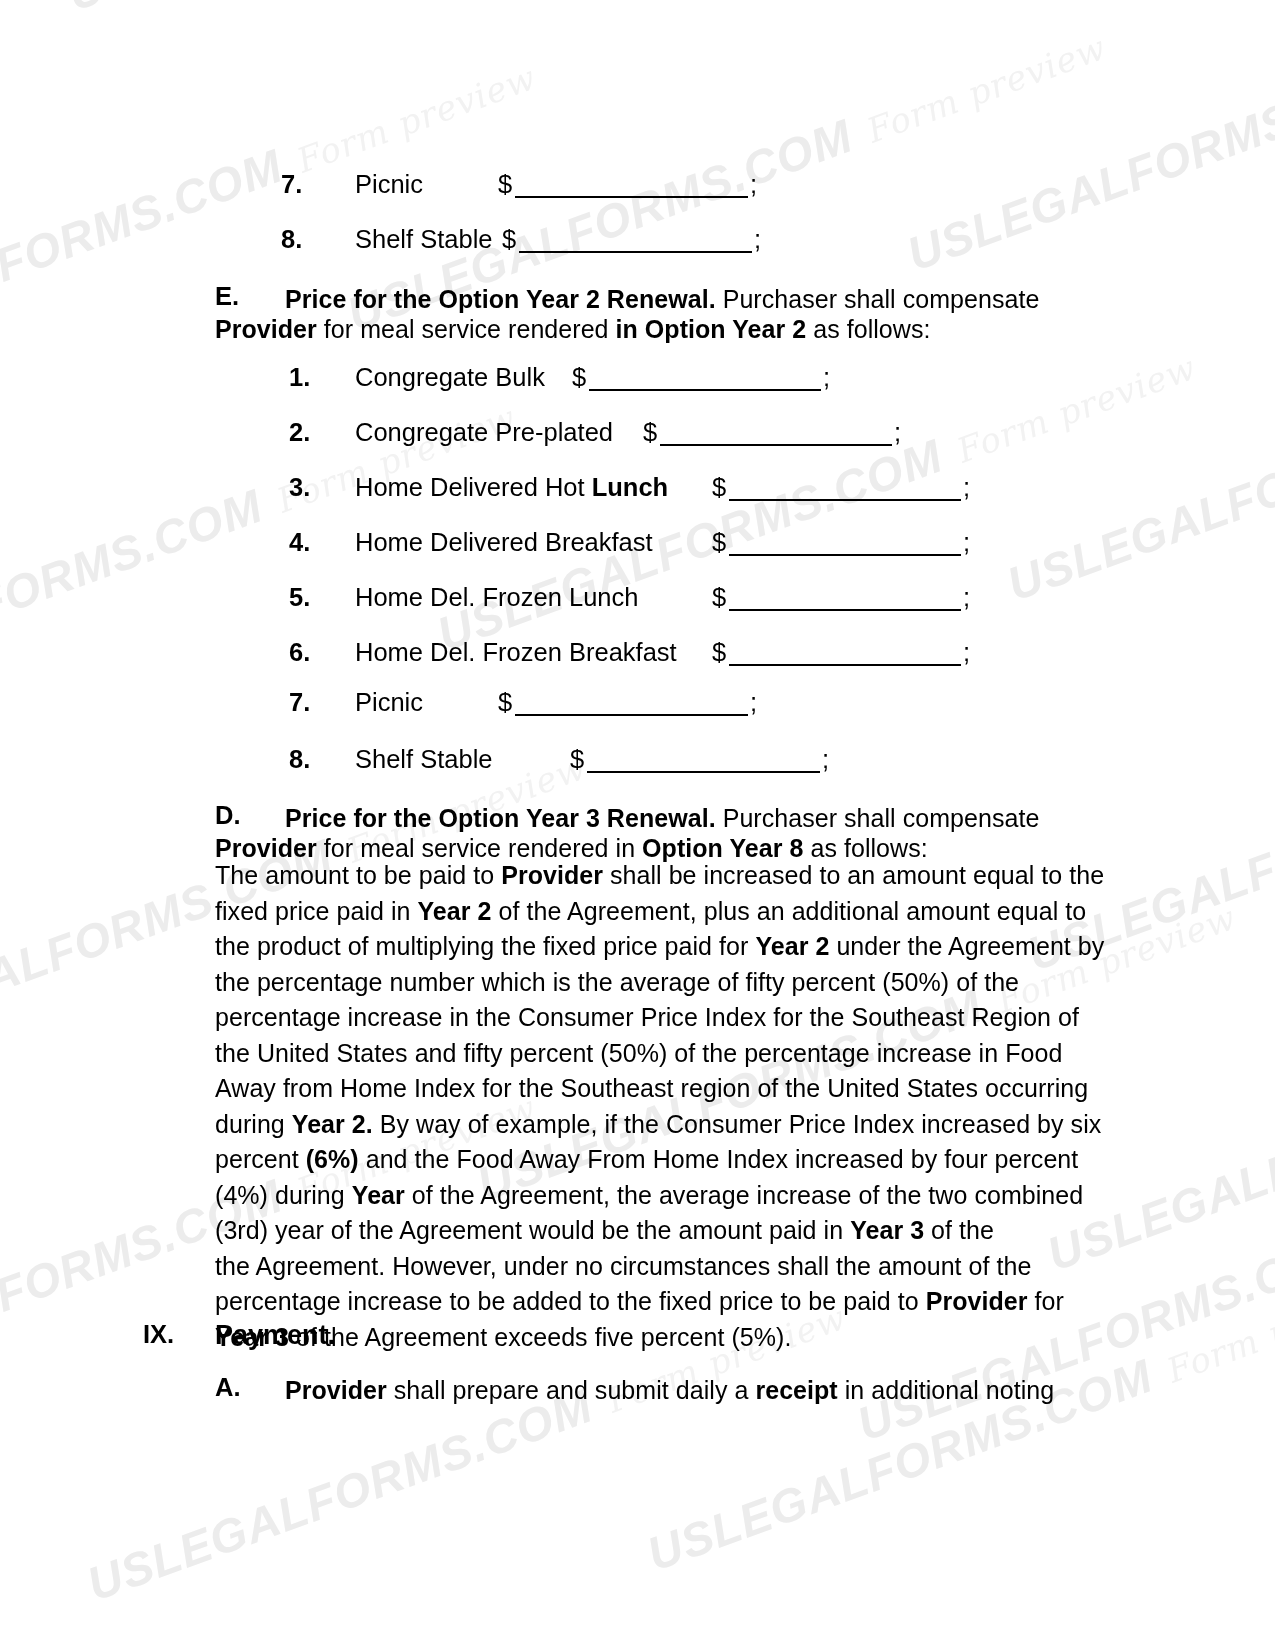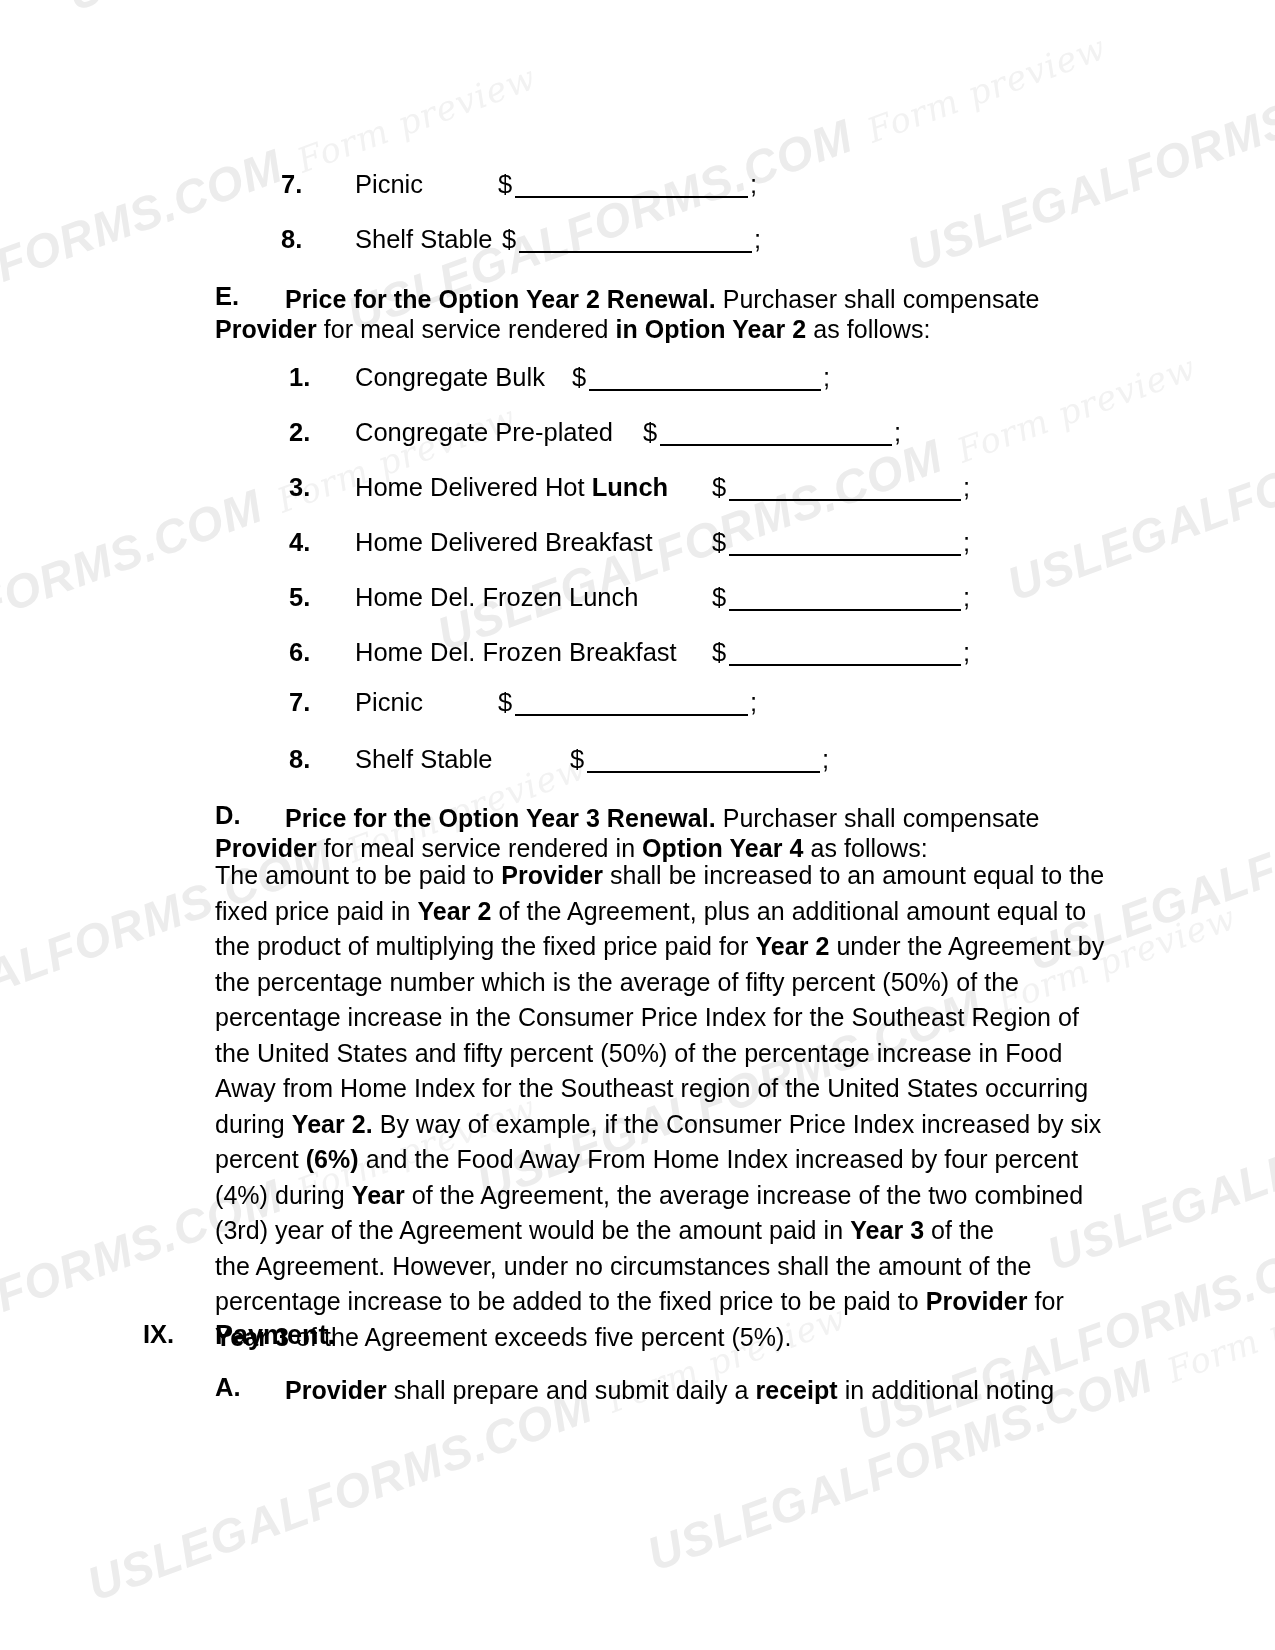--- a/index.html
+++ b/index.html
@@ -241,21 +241,21 @@
       <span class="dollar" style="left:570px; top:745px;">$</span>
       <span class="blank" style="left:587px; top:771px; width:233px;"></span>
       <span class="semi" style="left:822px; top:745px;">;</span>
     </div>
 
     <span class="sec-letter" style="left:215px; top:801px;">D.</span>
     <div class="para" style="left:285px; top:801px;">
       <span class="ln"><b>Price for the Option Year 3 Renewal.</b><span>  Purchaser shall compensate</span></span>
     </div>
     <div class="para" style="left:215px; top:831px;">
-      <span class="ln"><b>Provider</b><span> for meal service rendered in </span><b>Option Year 4</b><span> as follows:</span></span>
+      <span class="ln"><b>Provider</b><span> for meal service rendered in </span><b>Option Year 8</b><span> as follows:</span></span>
     </div>
 
     <div class="para" id="section-d-body" style="left:215px; top:858px;">
         <span class="ln"><span>The amount to be paid to </span><b>Provider</b><span> shall be increased to an amount equal to the</span></span>
         <span class="ln"><span>fixed price paid in </span><b>Year 2</b><span> of the Agreement, plus an additional amount equal to</span></span>
         <span class="ln"><span>the product of multiplying the fixed price paid for </span><b>Year 2</b><span> under the Agreement by</span></span>
         <span class="ln"><span>the percentage number which is the average of fifty percent (50%) of the</span></span>
         <span class="ln"><span>percentage increase in the Consumer Price Index for the Southeast Region of</span></span>
         <span class="ln"><span>the United States and fifty percent (50%) of the percentage increase in Food</span></span>
         <span class="ln"><span>Away from Home Index for the Southeast region of the United States occurring</span></span>

